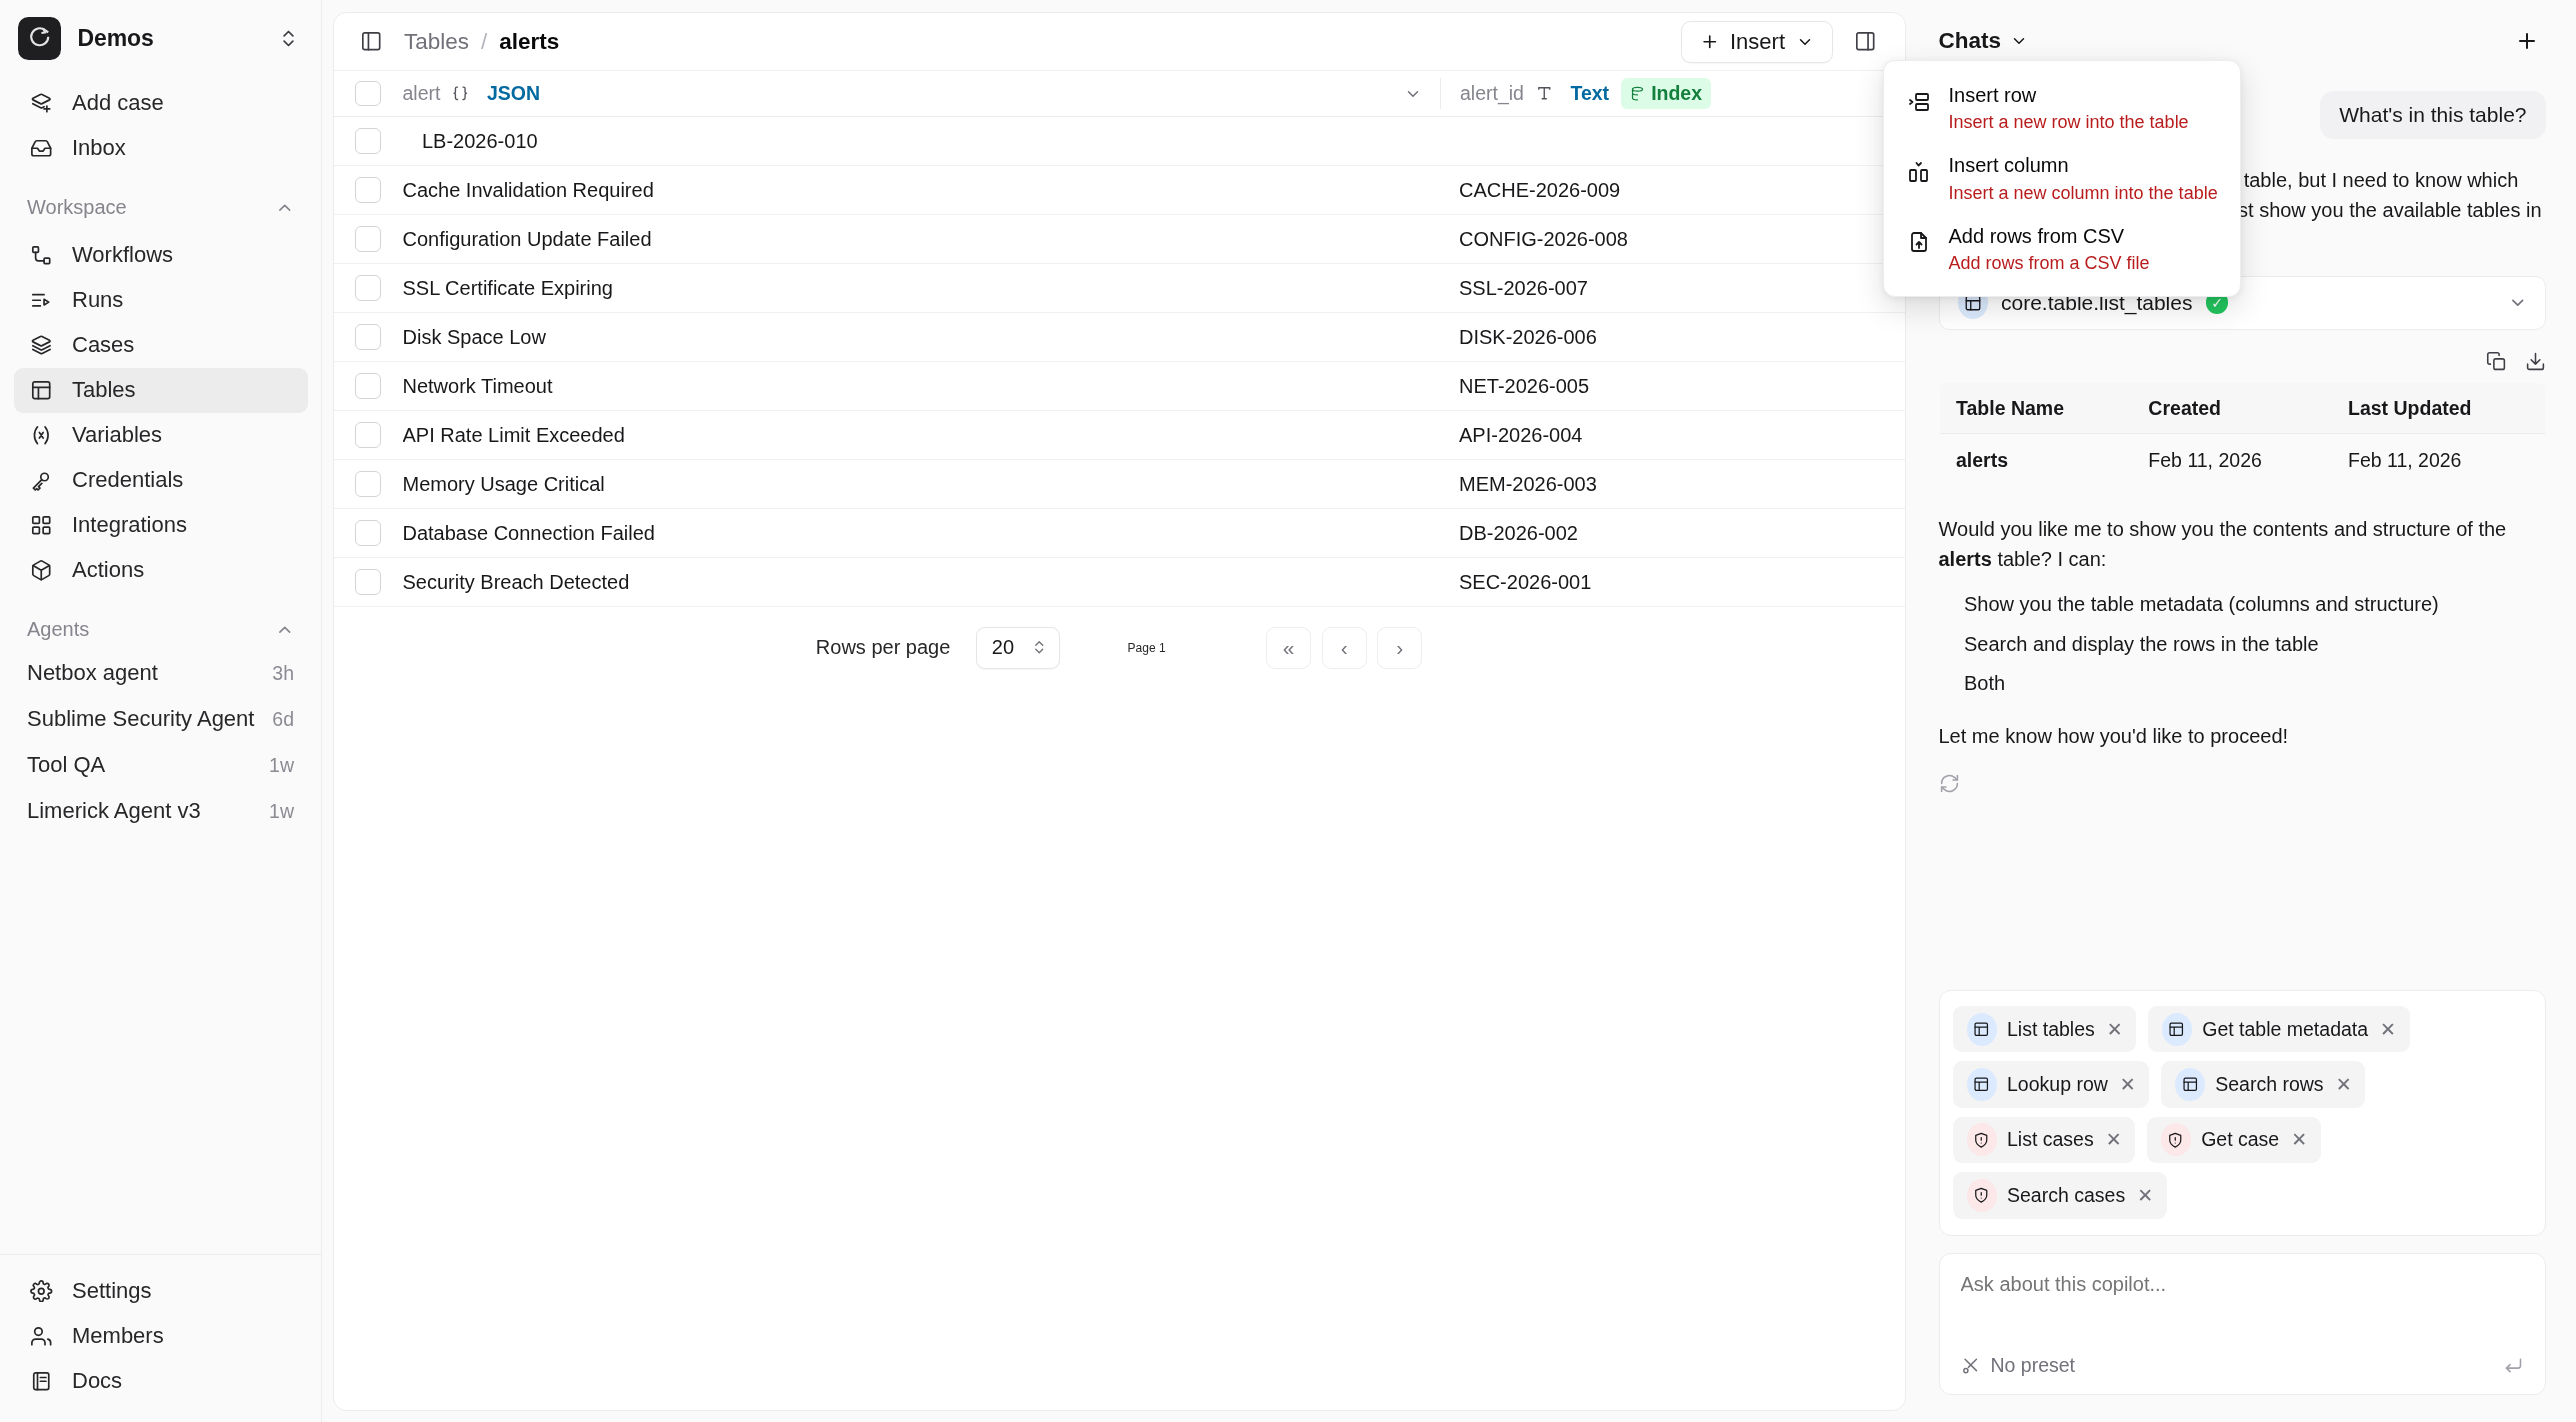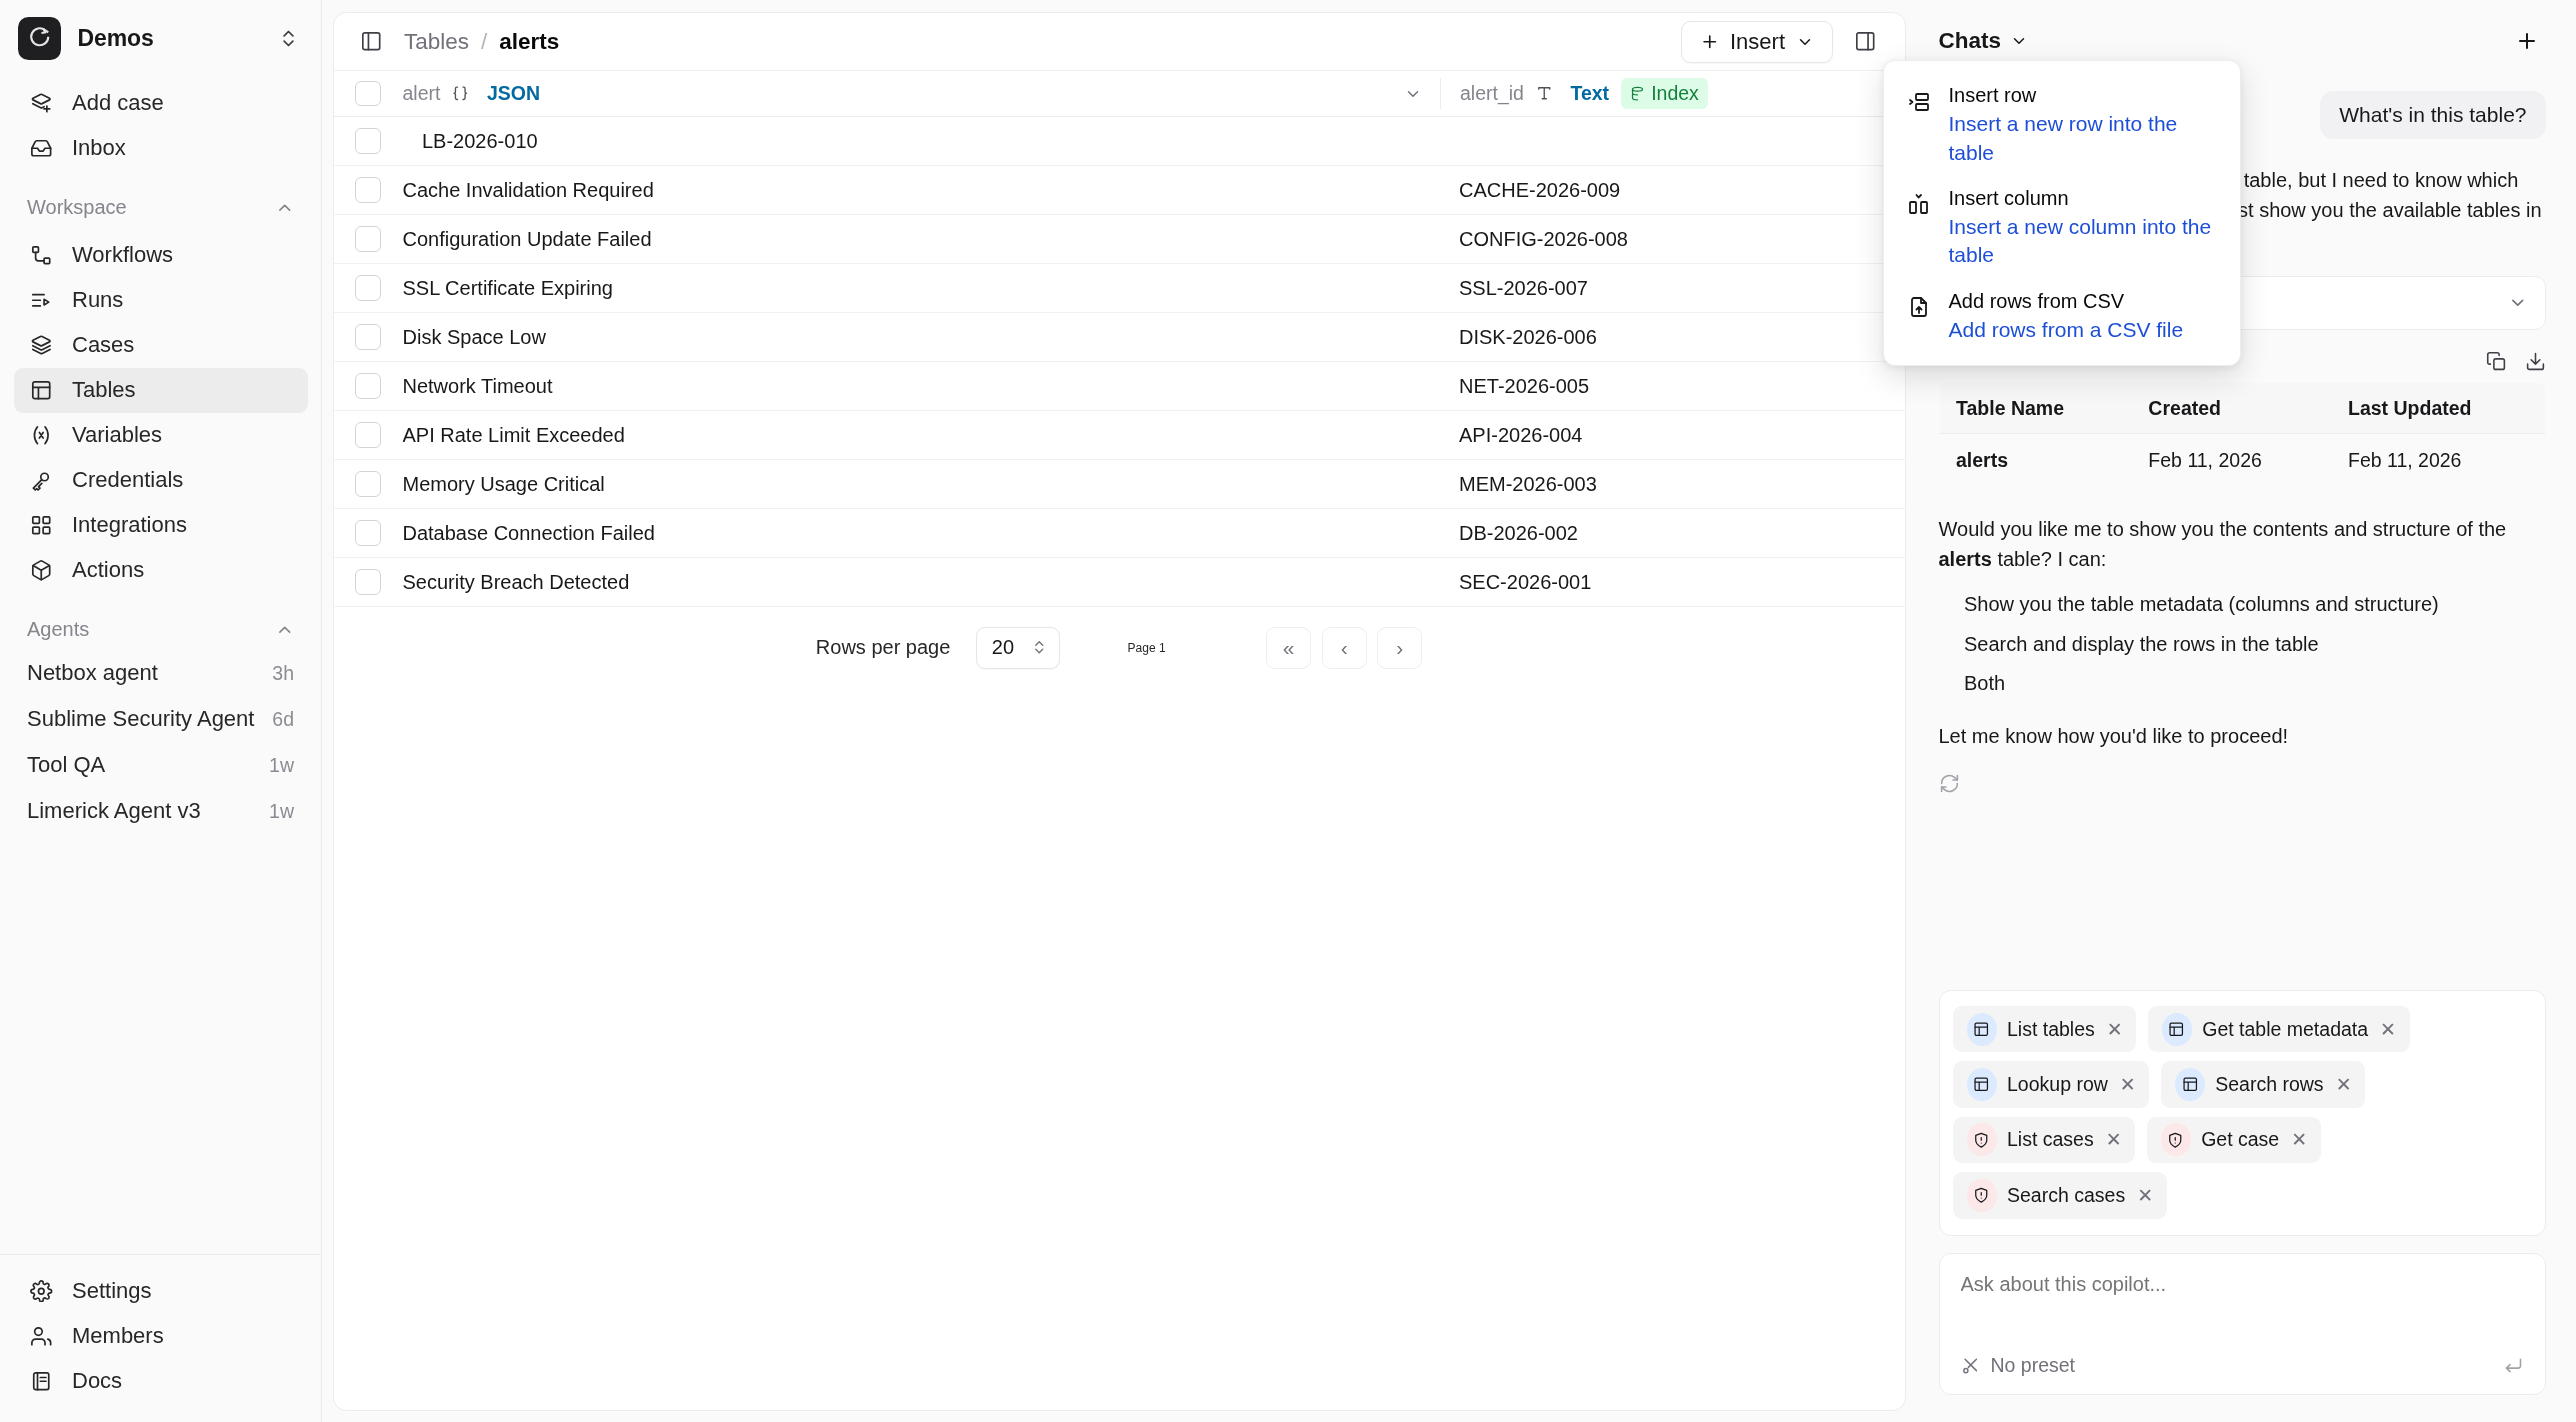--- a/index.html
+++ b/index.html
@@ -111,21 +111,21 @@
     background: #fff; cursor: pointer;
   }
   .col-alert { flex: 1 1 auto; display: flex; align-items: center; gap: 12px; padding-right: 18px; min-width: 0; }
   .col-alertid { width: 465px; flex: 0 0 465px; display: flex; align-items: center; gap: 12px; border-left: 1.5px solid #ececec; padding-left: 19.5px; }
   .col-name { color: #85858d; }
   .type-tag { display: flex; align-items: center; gap: 18px; color: #0369a1; font-weight: 600; }
   .type-tag .g { color: #52525b; }
   .idx-badge {
     display: flex; align-items: center; gap: 6px;
     background: #dcfce7; color: #15803d; border-radius: 6px;
-    padding: 3.7px 9px; font-weight: 400;
+    padding: 3.7px 9px; font-weight: 700;
   }
   .chev-sm { color: #71717a; display: flex; margin-left: auto; }
 
   .rows { flex: 1 1 auto; overflow: hidden; }
   .row {
     height: 49px; display: flex; align-items: center;
     border-bottom: 1.5px solid #f1f1f3; font-size: 20px; color: #18181b;
   }
   .row .txt { flex: 1 1 auto; min-width: 0; overflow: hidden; white-space: nowrap; }
   .row .idcell { width: 465px; flex: 0 0 465px; padding-left: 19.5px; }
@@ -156,21 +156,21 @@
     background: #fff; border: 1.5px solid #ededf0; border-radius: 12px;
     box-shadow: 0 10.5px 30px rgba(0,0,0,.13), 0 1.5px 6px rgba(0,0,0,.06);
     padding: 12px 9px; z-index: 40;
   }
   .dd-item {
     display: flex; align-items: flex-start; gap: 15px;
     padding: 9px 12px; border-radius: 7.5px; cursor: pointer;
   }
   .dd-ico { width: 28.5px; flex: 0 0 28.5px; display: flex; align-items: center; justify-content: center; padding-top: 7.5px; color: #18181b; }
   .dd-title { font-size: 20px; color: #09090b; line-height: 1.3; }
-  .dd-sub { font-size: 21px; color: #1d4ed8; line-height: 1.35; margin-top: 2.2px; }
+  .dd-sub { font-size: 18px; color: #b91c1c; line-height: 1.35; margin-top: 2.2px; }
 
   
   .chat-panel {
     width: 660px; flex: 0 0 660px;
     display: flex; flex-direction: column;
     padding: 0 13.5px 0 0; background: #fafafa;
   }
   .chat-head {
     height: 58px; display: flex; align-items: center; padding: 0 16.5px 0 22.5px;
   }

